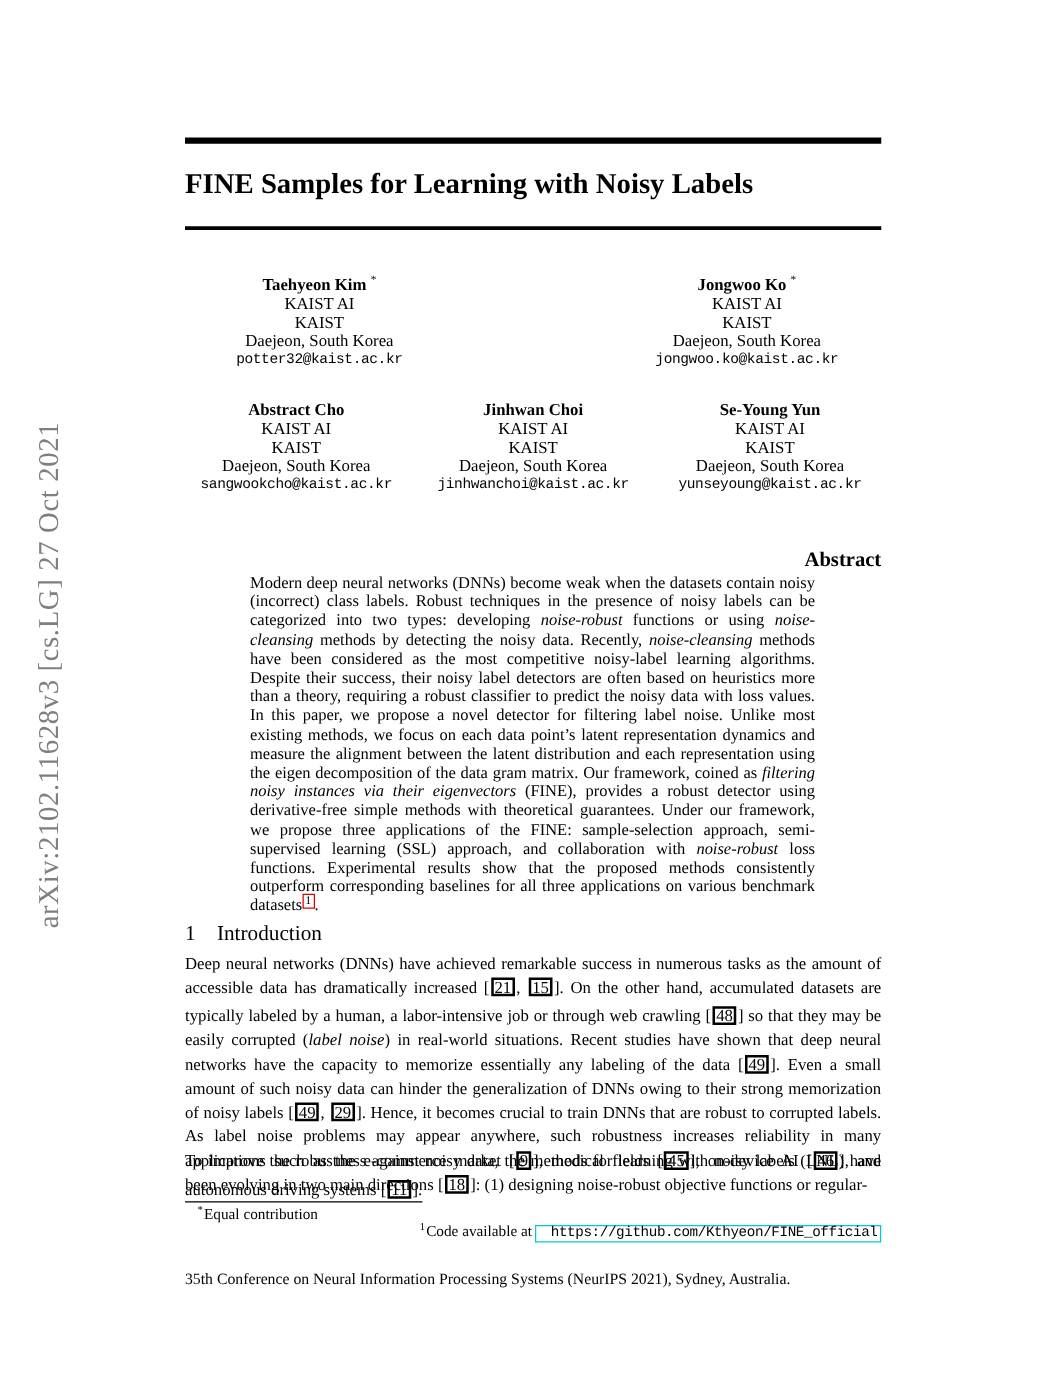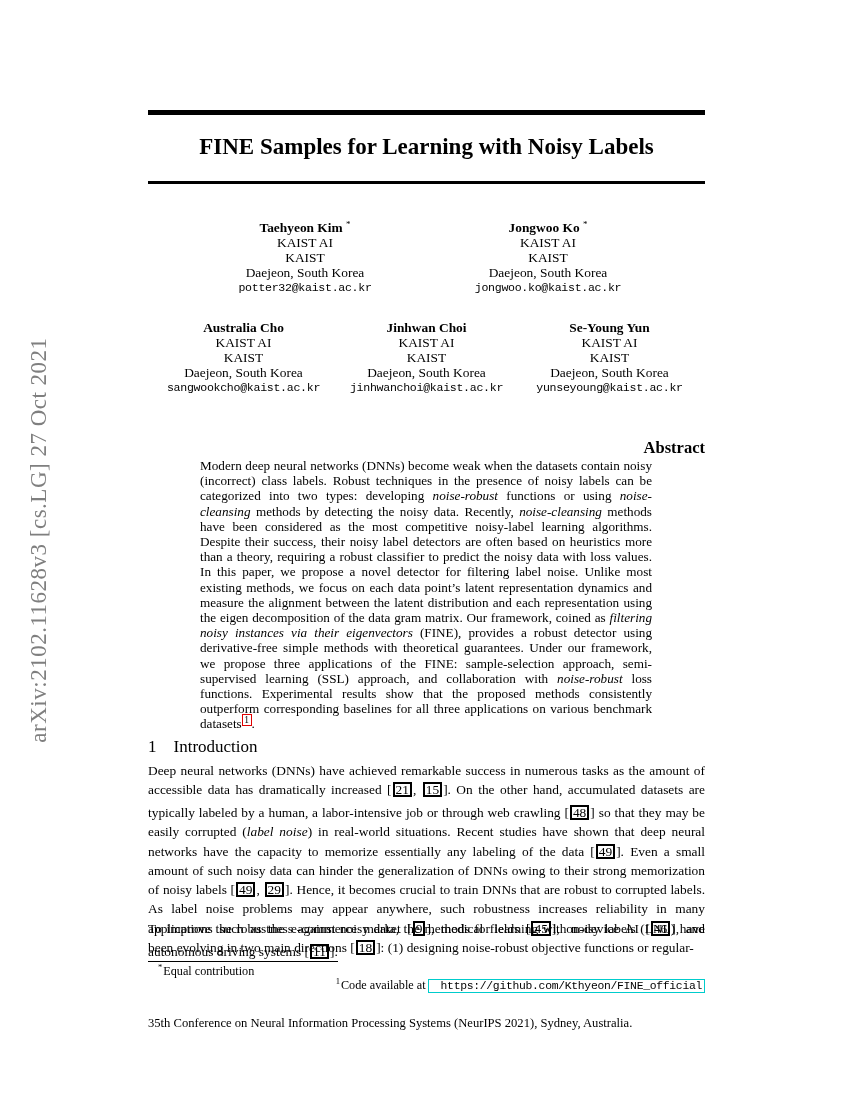--- a/index.html
+++ b/index.html
@@ -11,23 +11,23 @@
   .watermark {
     position:absolute; left:39px; top:540px;
     transform:translate(-50%,-50%) rotate(-90deg);
     white-space:nowrap; color:#7f7f7f; font-size:23px; letter-spacing:0.5px;
   }
   .content { position:absolute; left:148px; top:0; width:557px; }
   .rule-top    { position:absolute; top:110px; left:0; width:557px; height:5px; background:#000; }
   .rule-bottom { position:absolute; top:181px; left:0; width:557px; height:3px; background:#000; }
   .paper-title {
     position:absolute; top:134px; left:0; width:557px;
-    text-align:center; font-weight:bold; font-size:23px;
+    font-weight:bold; font-size:23px;
   }
-  .authors-row { position:absolute; left:0; width:557px; display:flex; justify-content:center; }
+  .authors-row { position:absolute; left:0; width:557px; display:flex; justify-content:space-between; }
   .authors-row1 { top:220px; gap:28px; }
   .authors-row2 { top:320px; gap:5px; }
   .author-card { text-align:center; font-size:13.4px; line-height:15.1px; }
   .authors-row1 .author-card { width:215px; }
   .authors-row2 .author-card { width:178px; }
   .author-name { font-weight:bold; }
   .author-name sup { font-weight:normal; font-size:9px; line-height:0; }
   .author-email { font-family:"Liberation Mono", monospace; font-size:11.6px; letter-spacing:-0.3px; }
   .abstract-heading {
     position:absolute; top:438px; left:0; width:557px;
@@ -91,21 +91,21 @@
         <div class="author-name"><span>Jongwoo Ko</span> <sup>*</sup></div>
         <div class="author-affil">KAIST AI</div>
         <div class="author-affil">KAIST</div>
         <div class="author-affil">Daejeon, South Korea</div>
         <div class="author-email">jongwoo.ko@kaist.ac.kr</div>
       </div>
     </div>
 
     <div class="authors-row authors-row2">
       <div class="author-card">
-        <div class="author-name"><span>Australia Cho</span><sup></sup></div>
+        <div class="author-name"><span>Abstract Cho</span><sup></sup></div>
         <div class="author-affil">KAIST AI</div>
         <div class="author-affil">KAIST</div>
         <div class="author-affil">Daejeon, South Korea</div>
         <div class="author-email">sangwookcho@kaist.ac.kr</div>
       </div>
       <div class="author-card">
         <div class="author-name"><span>Jinhwan Choi</span><sup></sup></div>
         <div class="author-affil">KAIST AI</div>
         <div class="author-affil">KAIST</div>
         <div class="author-affil">Daejeon, South Korea</div>

